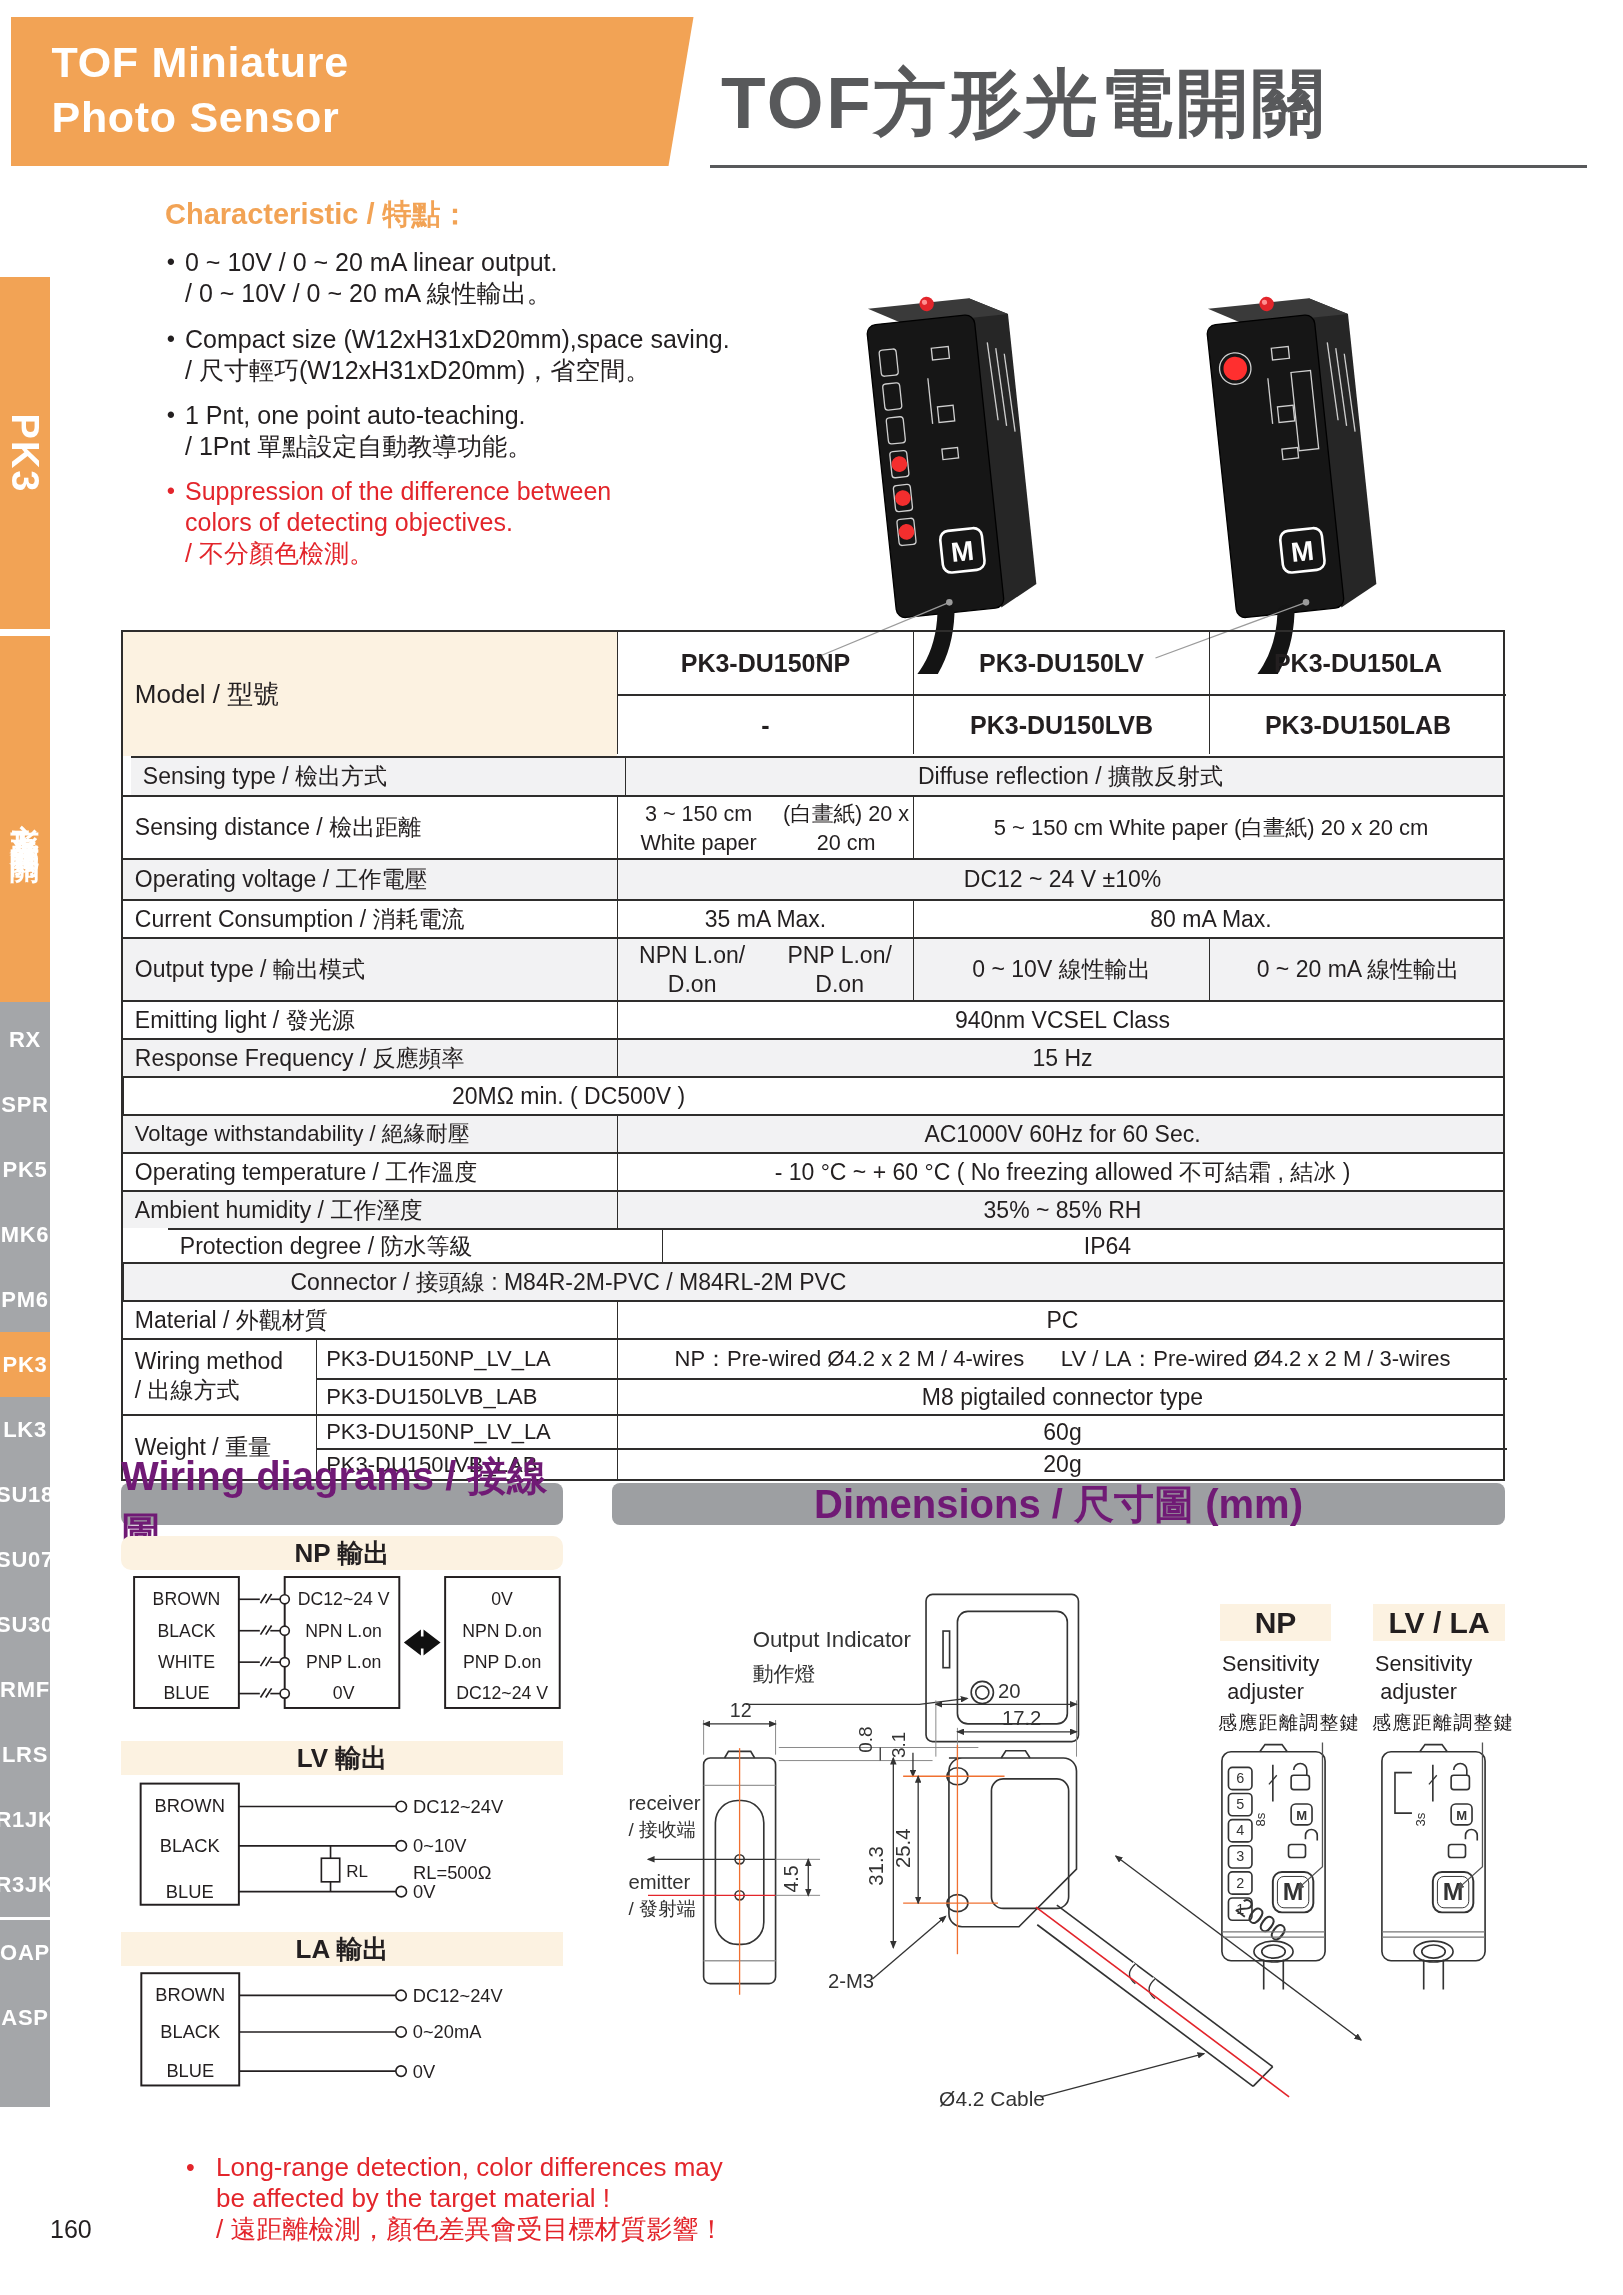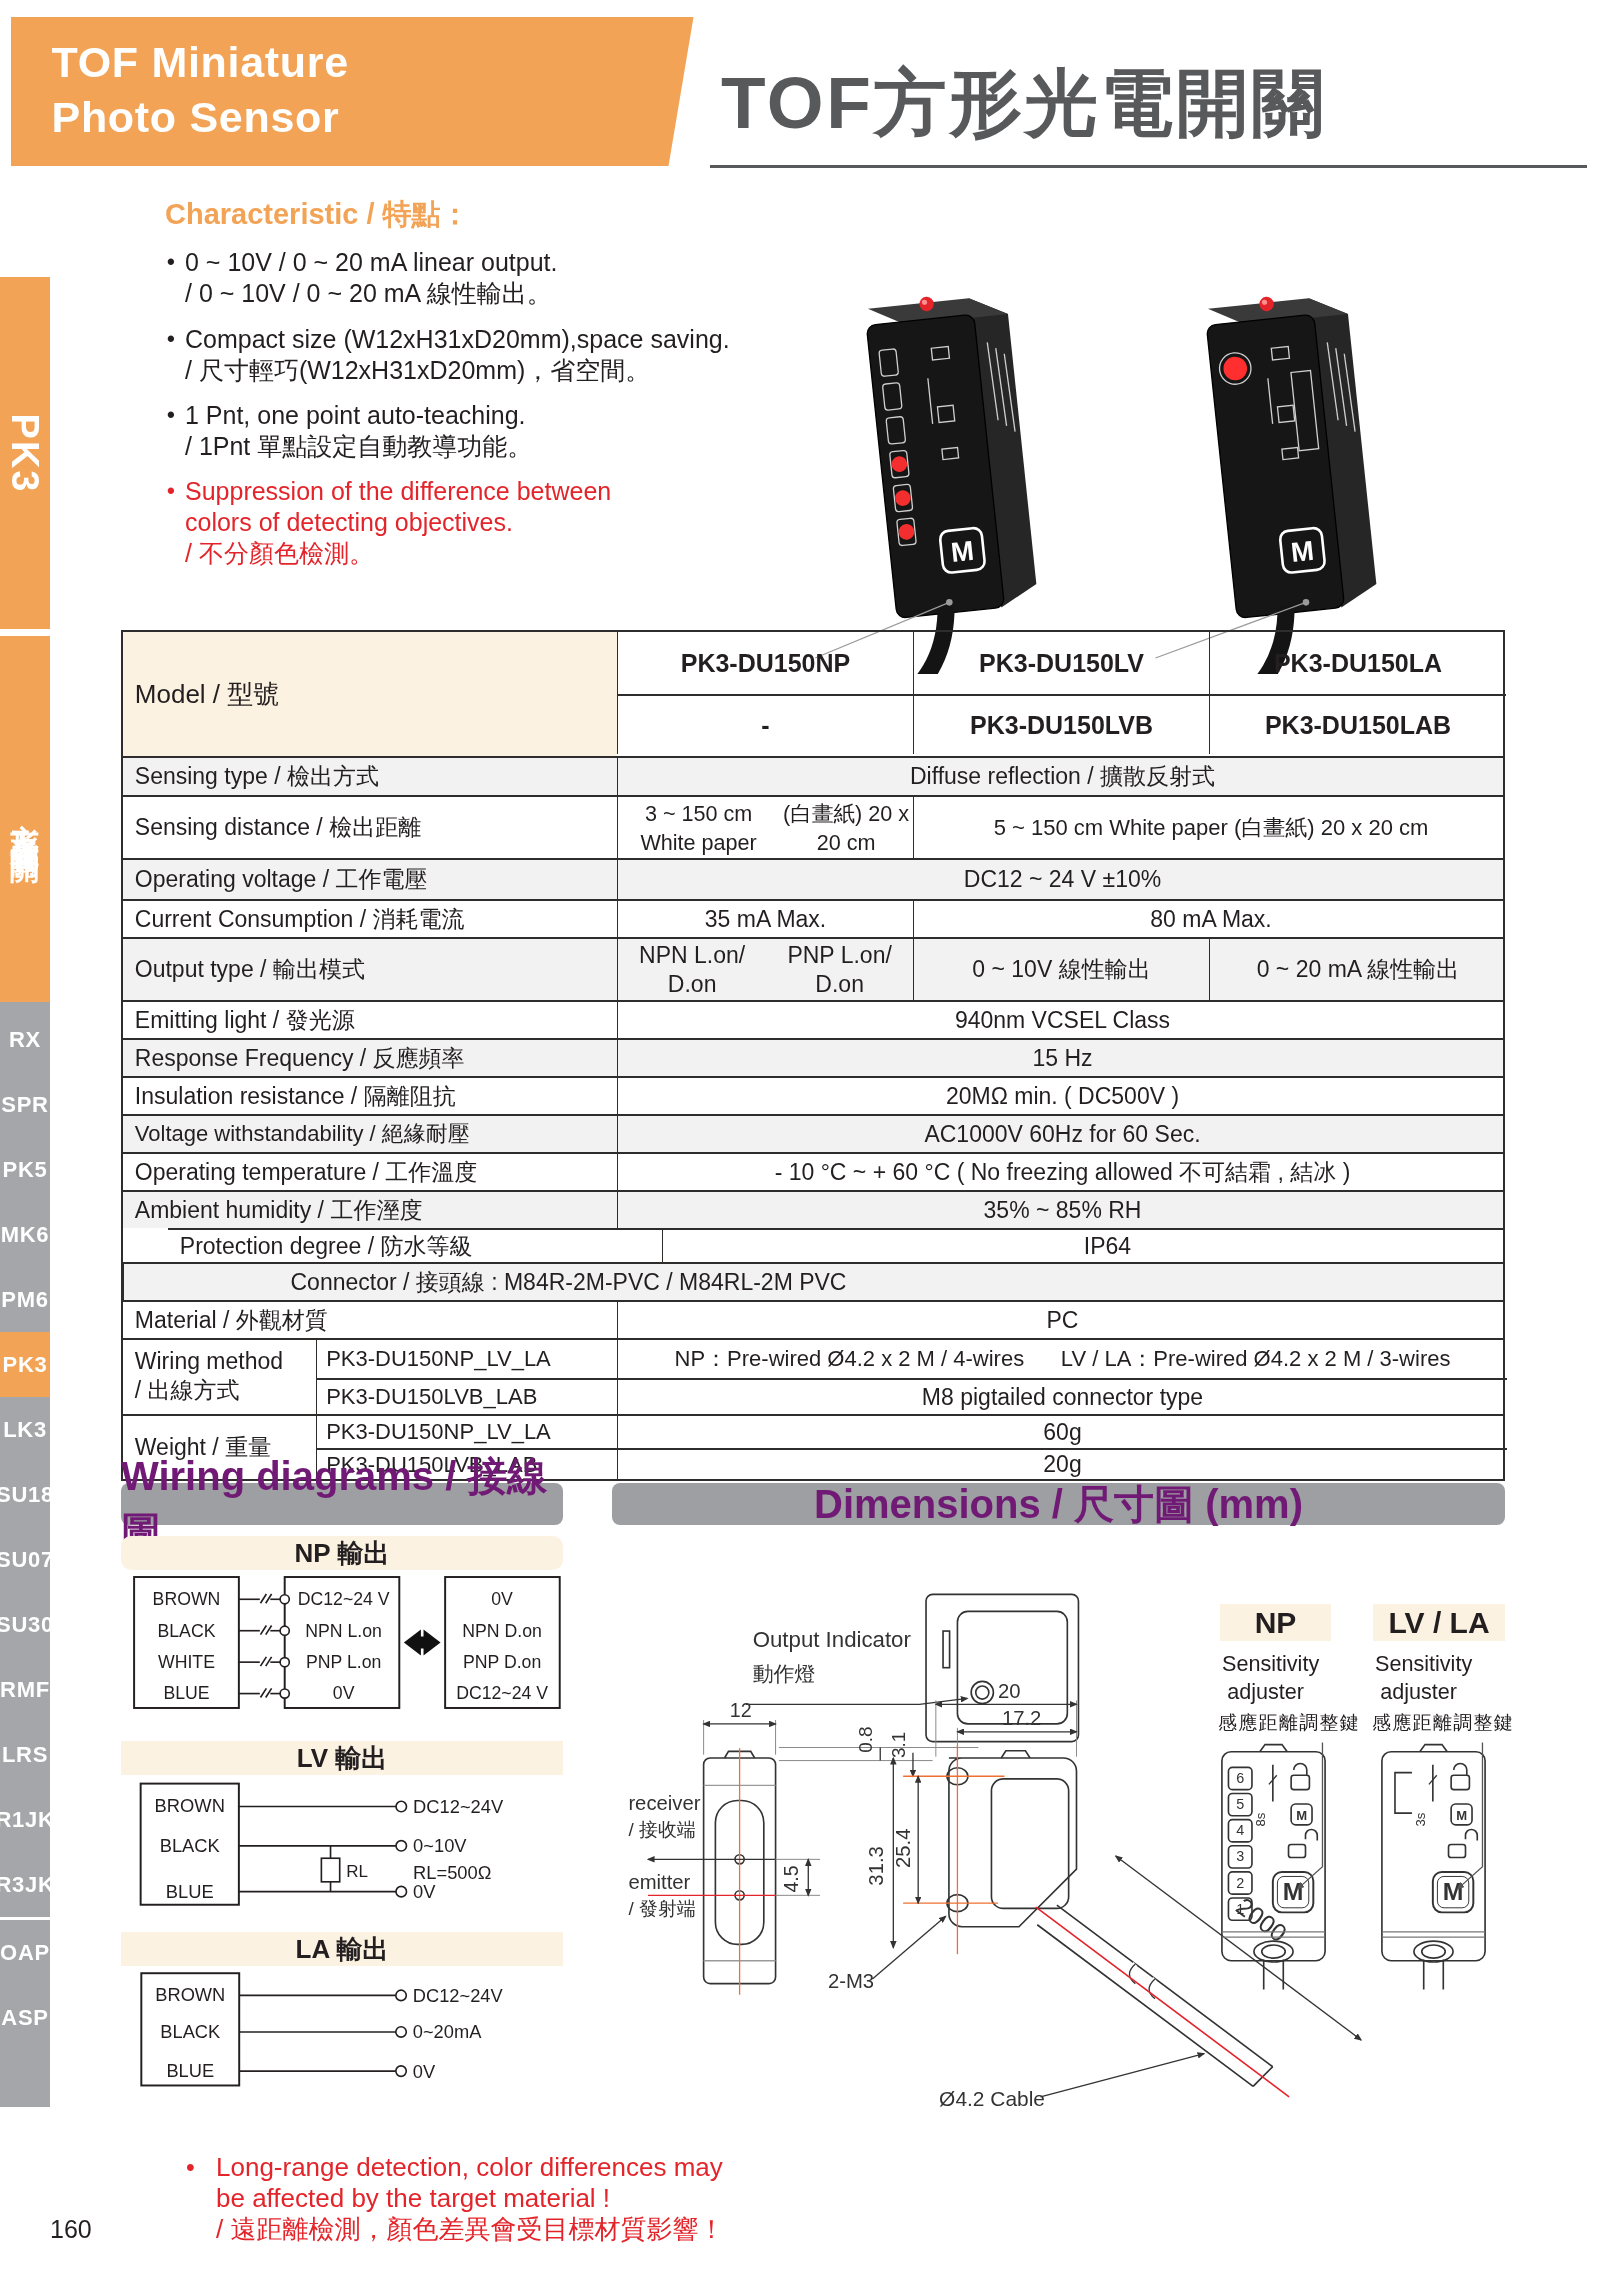--- a/index.html
+++ b/index.html
@@ -197,21 +197,21 @@
           <div class="cell val c2 mdl">PK3-DU150LV</div>
           <div class="cell val c3 mdl">PK3-DU150LA</div>
         </div>
         <div class="vrow" style="height:60px;">
           <div class="cell val c1 mdl">-</div>
           <div class="cell val c2 mdl">PK3-DU150LVB</div>
           <div class="cell val c3 mdl">PK3-DU150LAB</div>
         </div>
       </div>
     </div>
-    <div class="trow rg" style="height:39px;">
+    <div class="trow rg" style="height:39px;margin-left:8px;">
       <div class="cell lbl">Sensing type / 檢出方式</div>
       <div class="cell val cf">Diffuse reflection / 擴散反射式</div>
     </div>
     <div class="trow" style="height:63px;">
       <div class="cell lbl">Sensing distance / 檢出距離</div>
       <div class="cell val c1 twolines" style="font-size:21.6px;">
         <div>3 ~ 150 cm  White paper</div>
         <div>(白畫紙) 20 x 20 cm</div>
       </div>
       <div class="cell val c23" style="width:595px;font-size:22px;">5 ~ 150 cm  White paper (白畫紙) 20 x 20 cm</div>
@@ -236,21 +236,20 @@
     </div>
     <div class="trow" style="height:38px;">
       <div class="cell lbl">Emitting light / 發光源</div>
       <div class="cell val cf">940nm VCSEL Class</div>
     </div>
     <div class="trow rg" style="height:38px;">
       <div class="cell lbl">Response Frequency / 反應頻率</div>
       <div class="cell val cf">15 Hz</div>
     </div>
     <div class="trow" style="height:38px;">
-      <div class="cell lbl">Insulation resistance / 隔離阻抗</div>
       <div class="cell val cf">20MΩ min. ( DC500V )</div>
     </div>
     <div class="trow rg" style="height:38px;">
       <div class="cell lbl" style="font-size:22px;">Voltage withstandability / 絕緣耐壓</div>
       <div class="cell val cf">AC1000V 60Hz for 60 Sec.</div>
     </div>
     <div class="trow" style="height:38px;">
       <div class="cell lbl">Operating temperature / 工作溫度</div>
       <div class="cell val cf">- 10 °C ~ + 60 °C ( No freezing allowed 不可結霜 , 結冰 )</div>
     </div>

